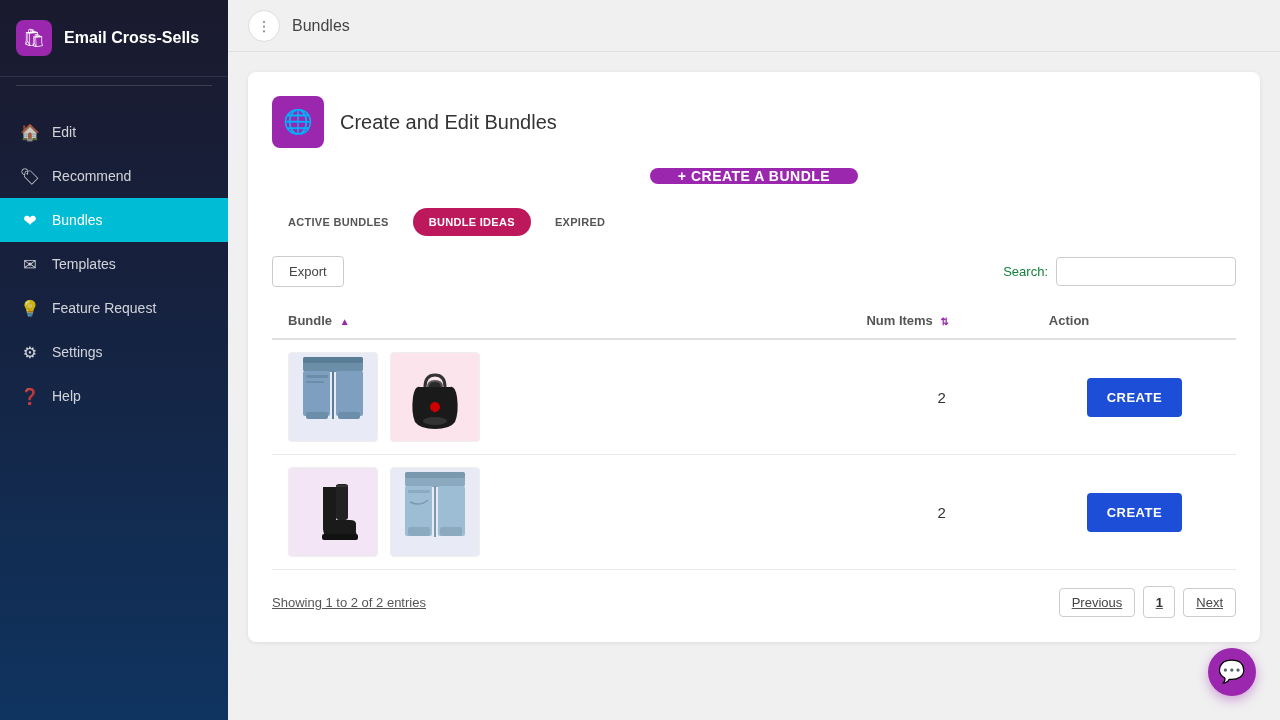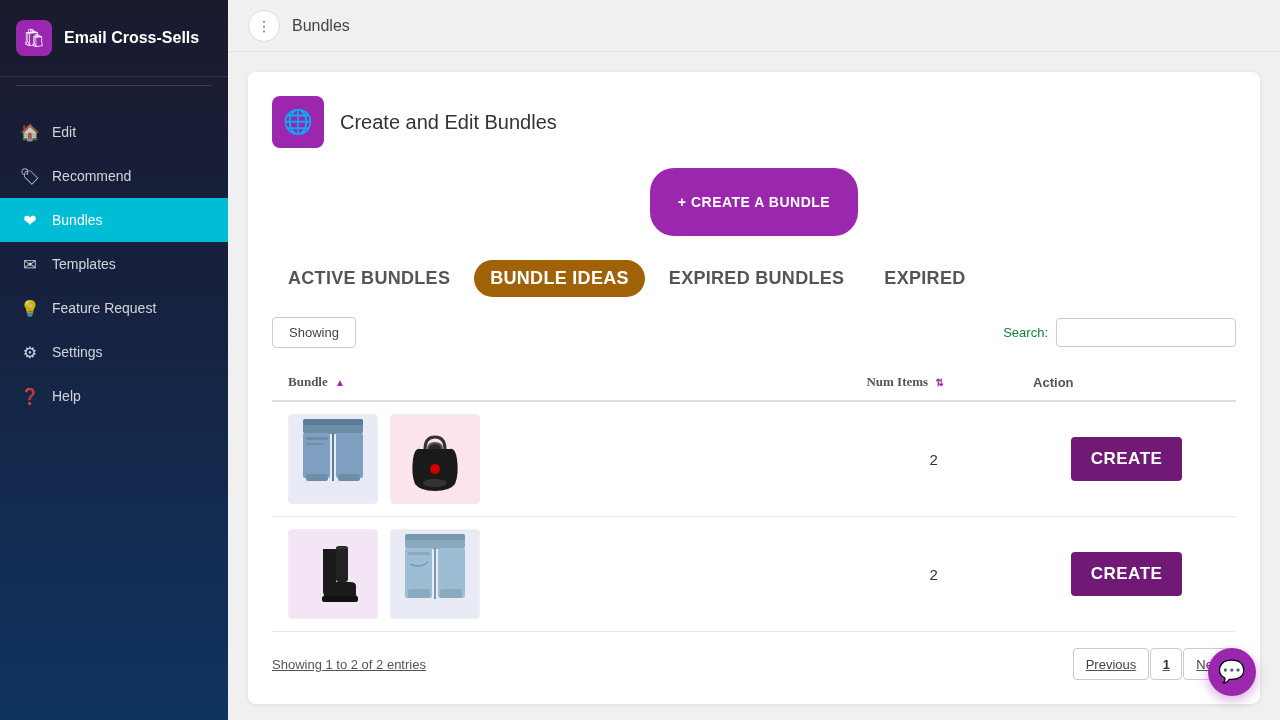--- a/index.html
+++ b/index.html
@@ -139,46 +139,46 @@
     
     .btn-create-bundle {
       display: flex;
       align-items: center;
       justify-content: center;
       gap: 8px;
       background: #9b27af;
       color: white;
       border: none;
       border-radius: 24px;
-      padding: 26px 28px;
+      padding: 0 28px;
       font-size: 14px;
       font-weight: 600;
       cursor: pointer;
       margin: 0 auto 24px;
       letter-spacing: 0.5px;
     }
 
     
     .tabs {
       display: flex;
       gap: 8px;
       margin-bottom: 20px;
       align-items: center;
     }
     .tab {
       padding: 8px 16px;
-      font-size: 18px;
+      font-size: 11px;
       font-weight: 600;
       color: #555;
       cursor: pointer;
       letter-spacing: 0.3px;
       border-radius: 24px;
     }
     .tab.active {
-      background: #a16207;
+      background: #be185d;
       color: white;
     }
 
     
     .table-toolbar {
       display: flex;
       justify-content: space-between;
       align-items: center;
       margin-bottom: 16px;
     }
@@ -218,21 +218,20 @@
     .bundle-table th {
       text-align: left;
       font-size: 13px;
       font-weight: 600;
       color: #555;
       padding: 10px 16px;
       border-bottom: 2px solid #e0e0e0;
     }
     .bundle-table th.sortable {
       cursor: pointer;
-      font-family: Liberation Serif, serif;
     }
     .th-bundle {
       width: 60%;
     }
     .th-num { text-align: center; }
     .th-action { text-align: center; }
     .sort-icon { margin-left: 4px; color: #9b27af; font-size: 10px; }
 
     .bundle-table tr.bundle-row {
       border-bottom: 1px solid #e8e8e8;
@@ -262,44 +261,45 @@
     .img-jeans2 { background: #e8eaf6; }
 
     .td-num {
       text-align: center;
       font-size: 15px;
       color: #333;
     }
     .td-action { text-align: center; }
 
     .btn-create {
-      background: #701a75;
+      background: #1d4ed8;
       color: white;
       border: none;
       border-radius: 4px;
       padding: 12px 20px;
-      font-size: 17px;
+      font-size: 13px;
       font-weight: 700;
       cursor: pointer;
       letter-spacing: 0.5px;
     }
 
     
     .pagination-row {
       display: flex;
       justify-content: space-between;
       align-items: center;
       margin-top: 16px;
       font-size: 13px;
       color: #555;
       text-decoration: underline;
     }
     .pagination-controls {
       display: flex;
-      gap: 1px;
+      align-items: center;
+      gap: 8px;
     }
     .page-btn {
       padding: 6px 12px;
       border: 1px solid #ccc;
       background: white;
       border-radius: 4px;
       cursor: pointer;
       font-size: 13px;
       color: #444;
     }
@@ -387,26 +387,25 @@
         <span class="card-header-title">Create and Edit Bundles</span>
       </div>
 
       <div style="text-align:center; margin-bottom: 24px;">
         <button class="btn-create-bundle">+ CREATE A BUNDLE</button>
       </div>
 
       <div class="tabs">
         <div class="tab">ACTIVE BUNDLES</div>
         <div class="tab active">BUNDLE IDEAS</div>
-        <div class="tab">EXPIRED BUNDLES</div>
         <div class="tab">EXPIRED</div>
       </div>
 
       <div class="table-toolbar">
-        <button class="btn-export">Showing</button>
+        <button class="btn-export">Export</button>
         <div class="search-area">
           <span class="search-label">Search:</span>
           <input class="search-input" type="text" style="">
         </div>
       </div>
 
       <table class="bundle-table">
         <thead>
           <tr>
             <th class="th-bundle sortable">

